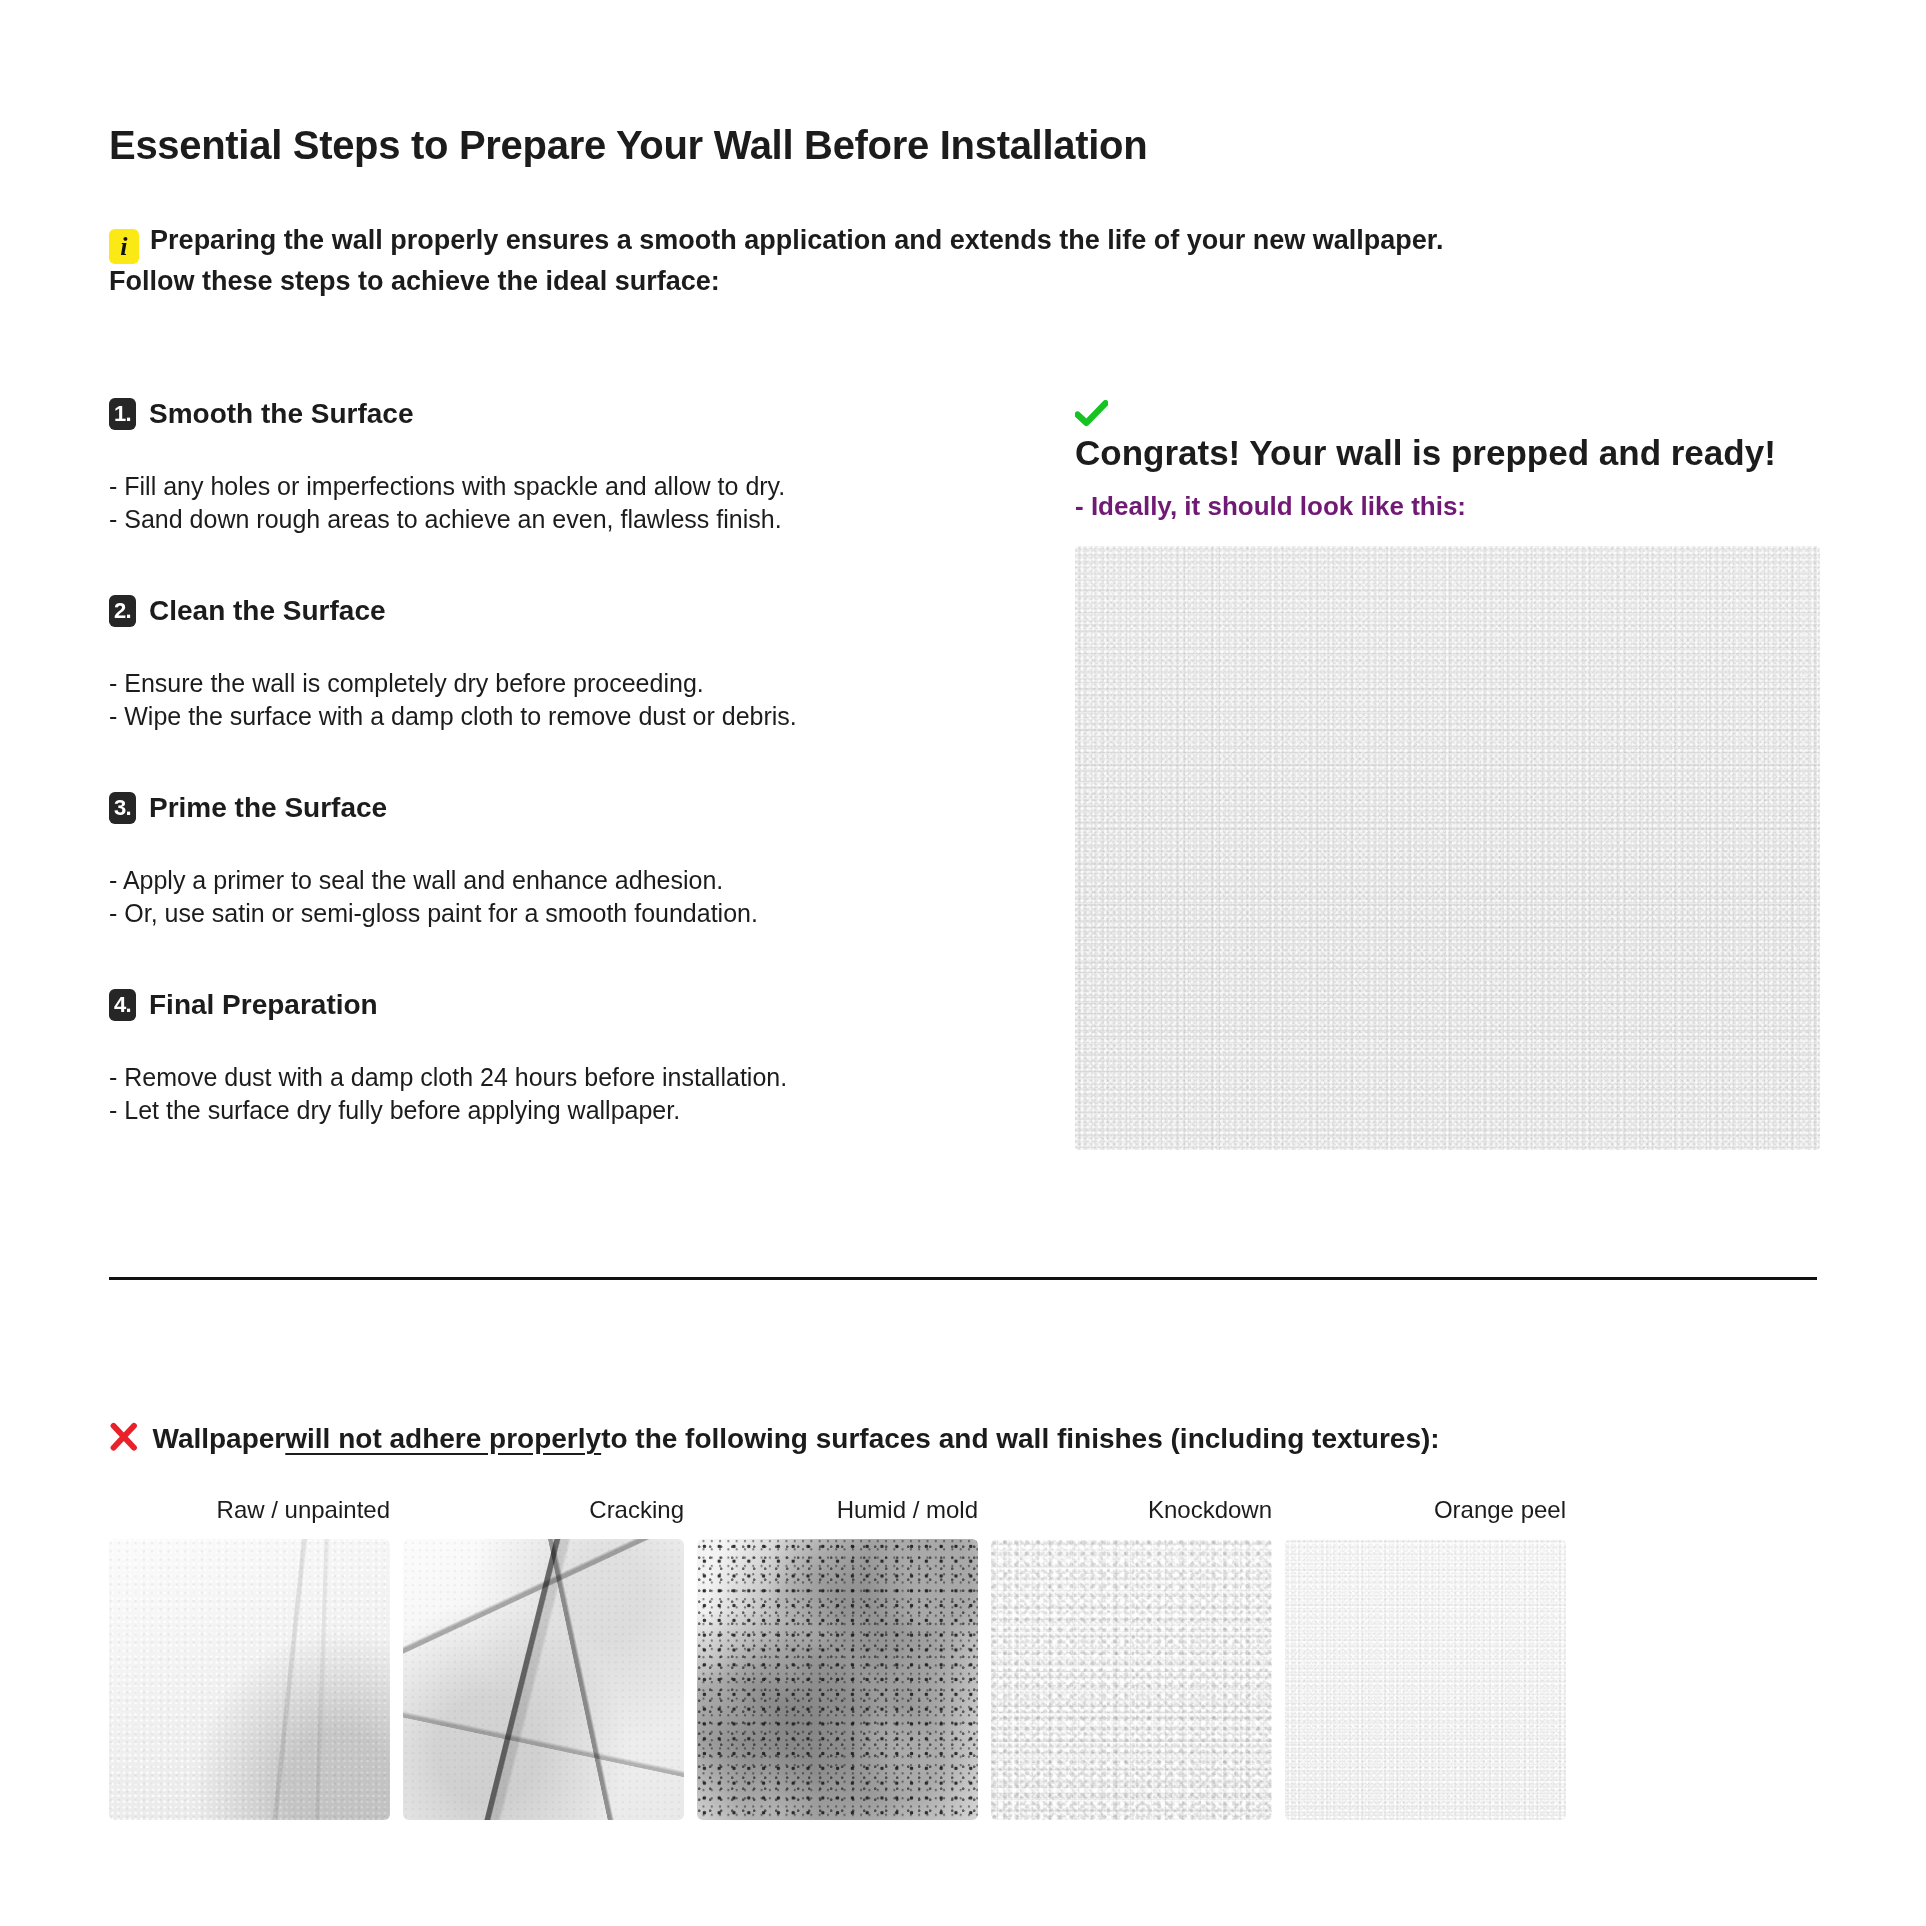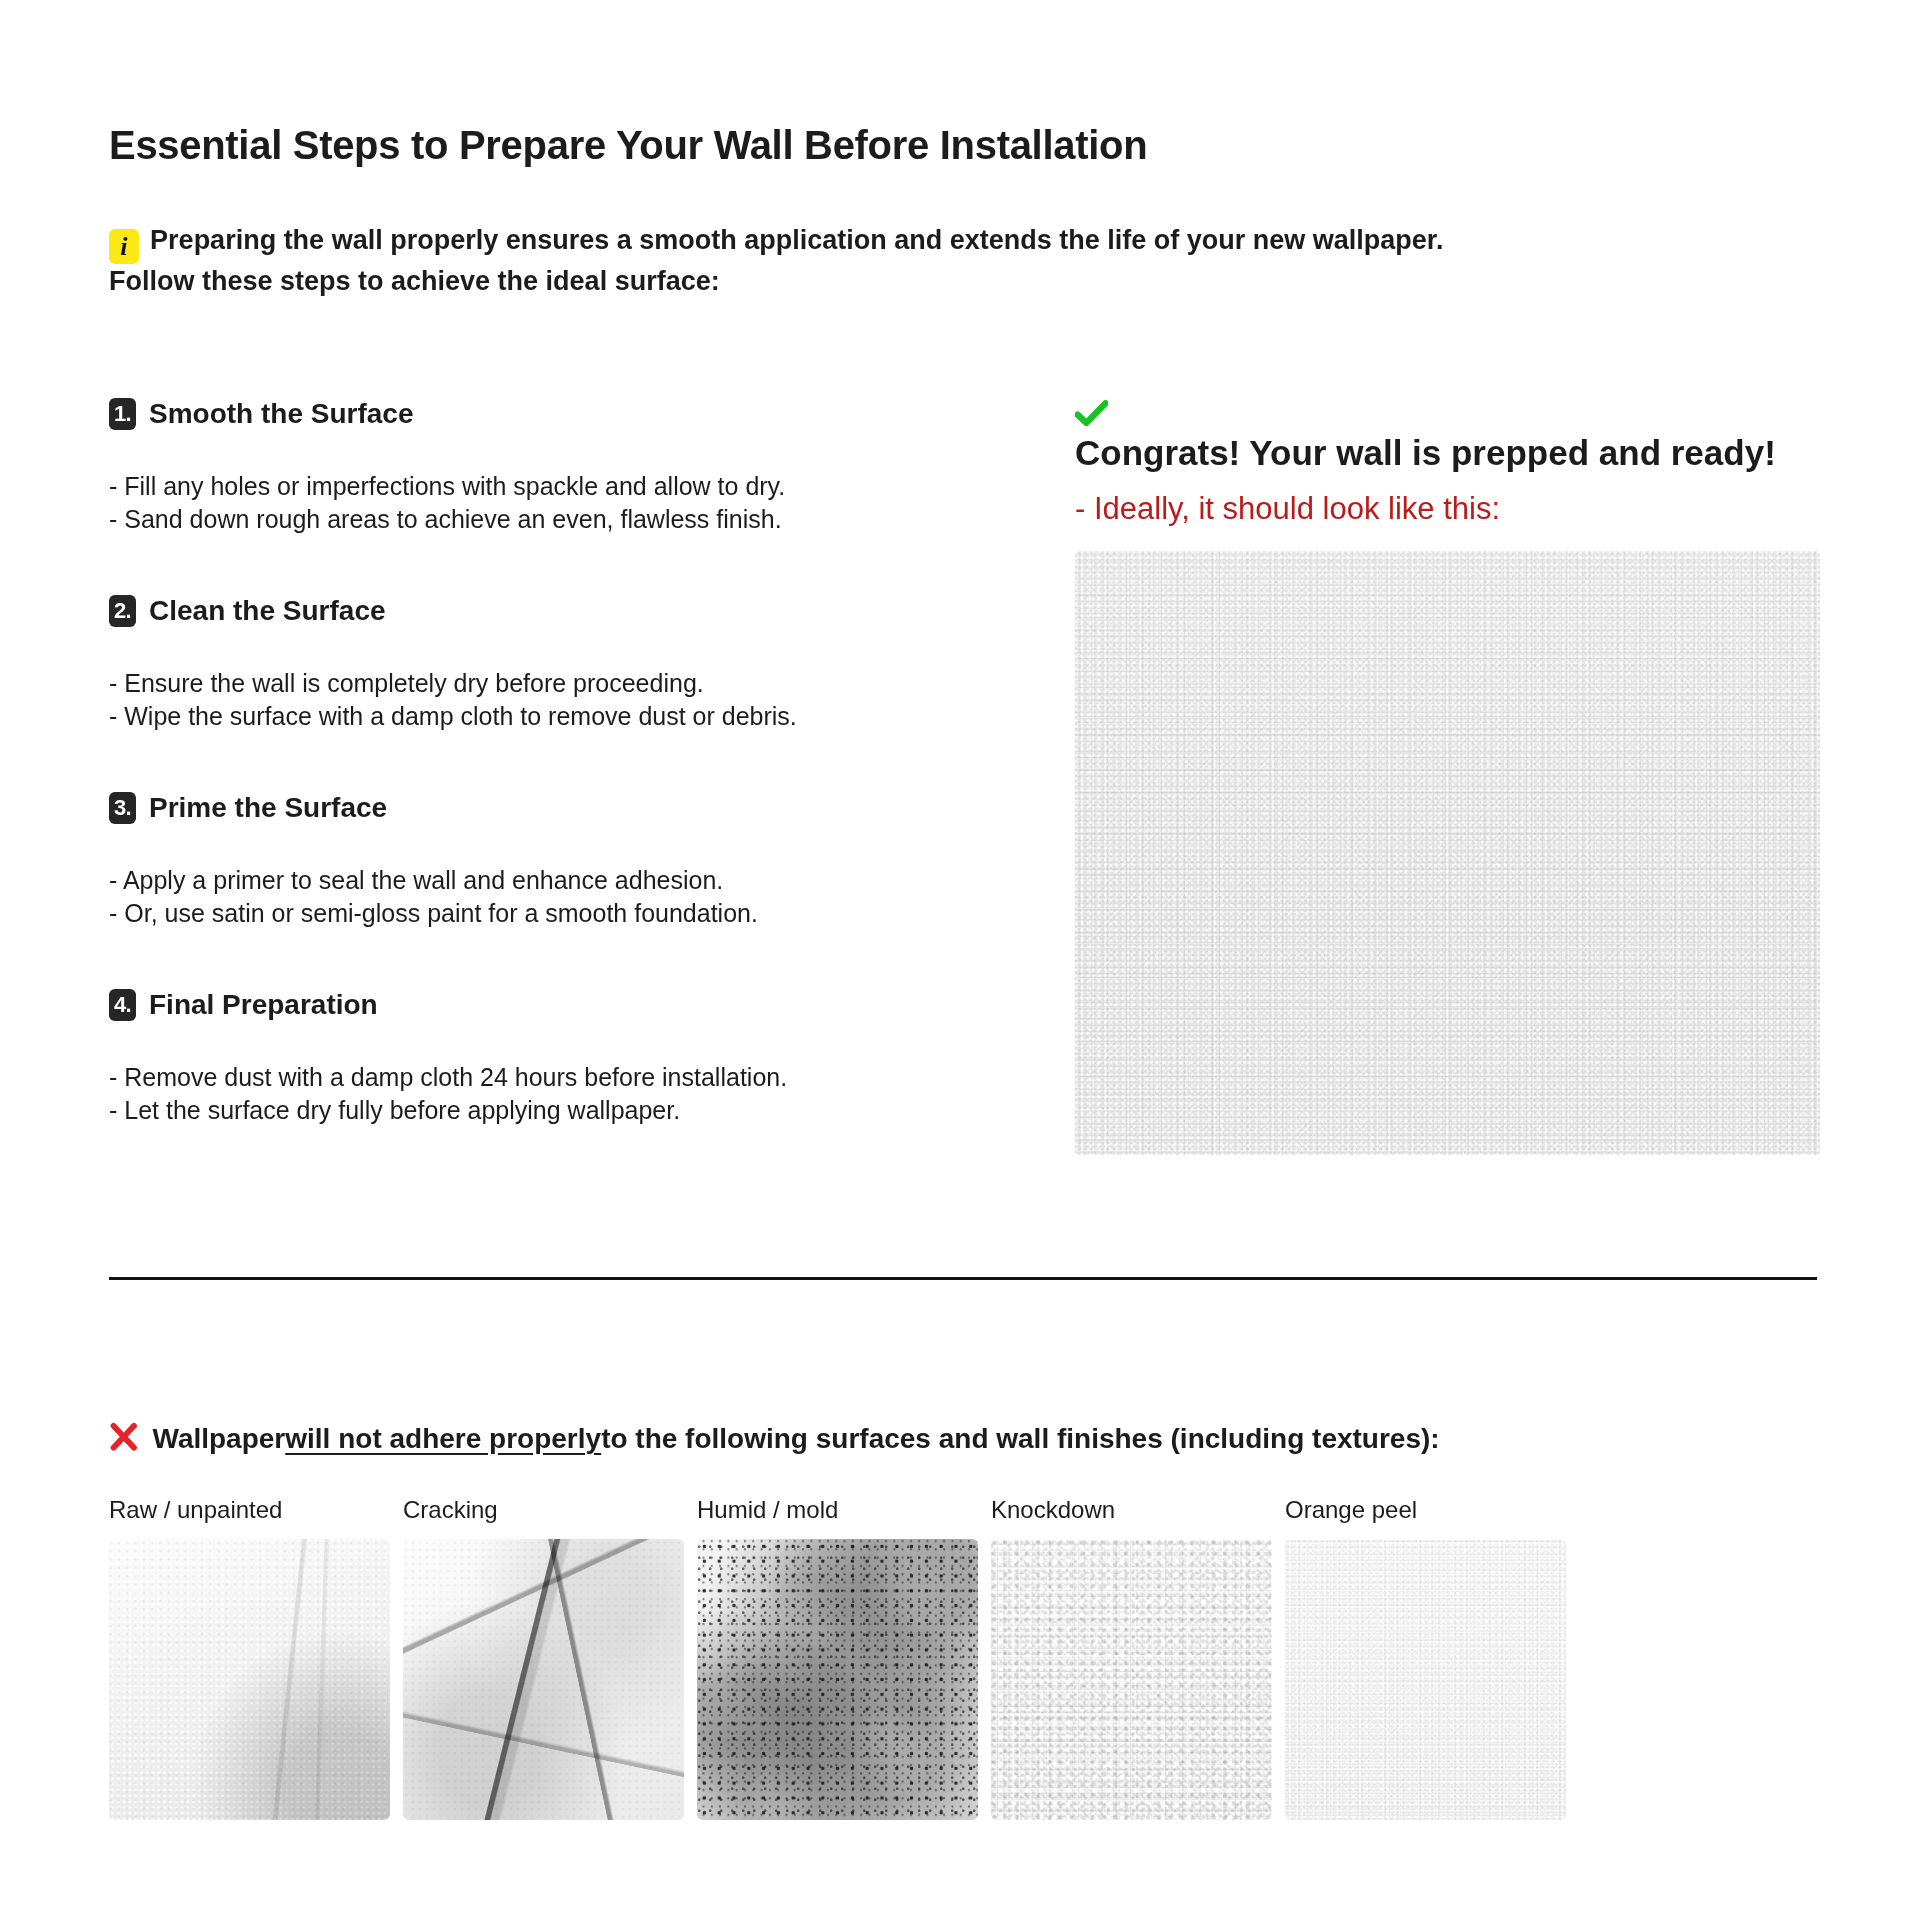--- a/index.html
+++ b/index.html
@@ -124,23 +124,23 @@
     flex-direction: column;
   }
   .check-icon {
     margin-right: 14px;
     line-height: 1;
     flex: 0 0 auto;
     display: inline-block;
   }
   .congrats-sub {
     margin-top: 18px;
-    font-size: 31px;
-    font-weight: 400;
-    color: #b91c1c;
+    font-size: 26px;
+    font-weight: 700;
+    color: #701a75;
     white-space: nowrap;
   }
 
   .ideal-wall {
     margin-top: 24.4px;
     width: 745px;
     height: 604px;
     border-radius: 4.5px;
     background-color: #e4e4e4;
     background-image:
@@ -193,20 +193,21 @@
     display: flex;
     gap: 13px;
   }
   .tex-cell { width: 281px; }
   .tex-label {
     font-size: 24px;
     font-weight: 400;
     color: #1c1c1c;
     margin-bottom: 15.4px;
     white-space: nowrap;
+    text-align: right;
   }
   .tex-img {
     width: 281px;
     height: 281px;
     border-radius: 5.8px;
     background-color: #f1f1f1;
   }
 
   
   .tex-raw {

